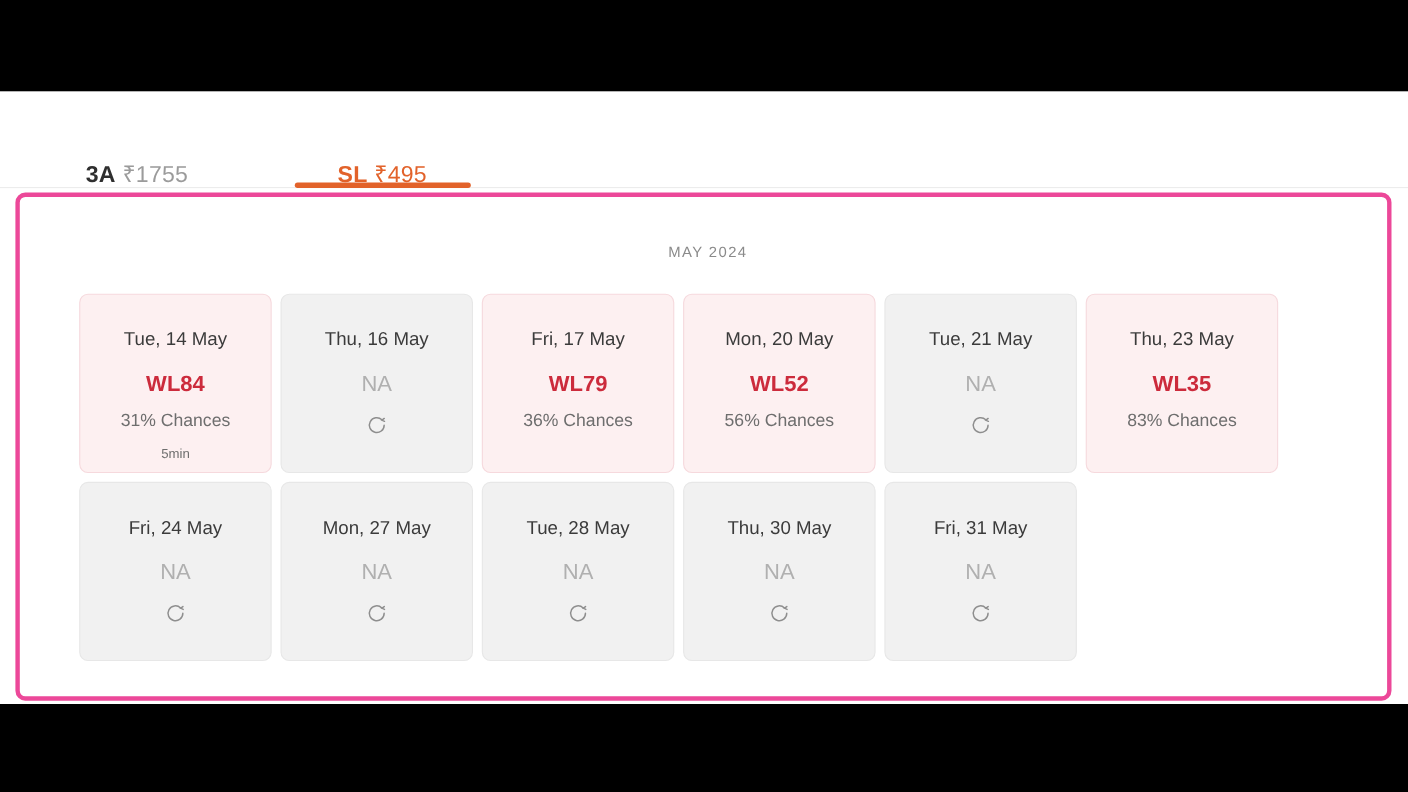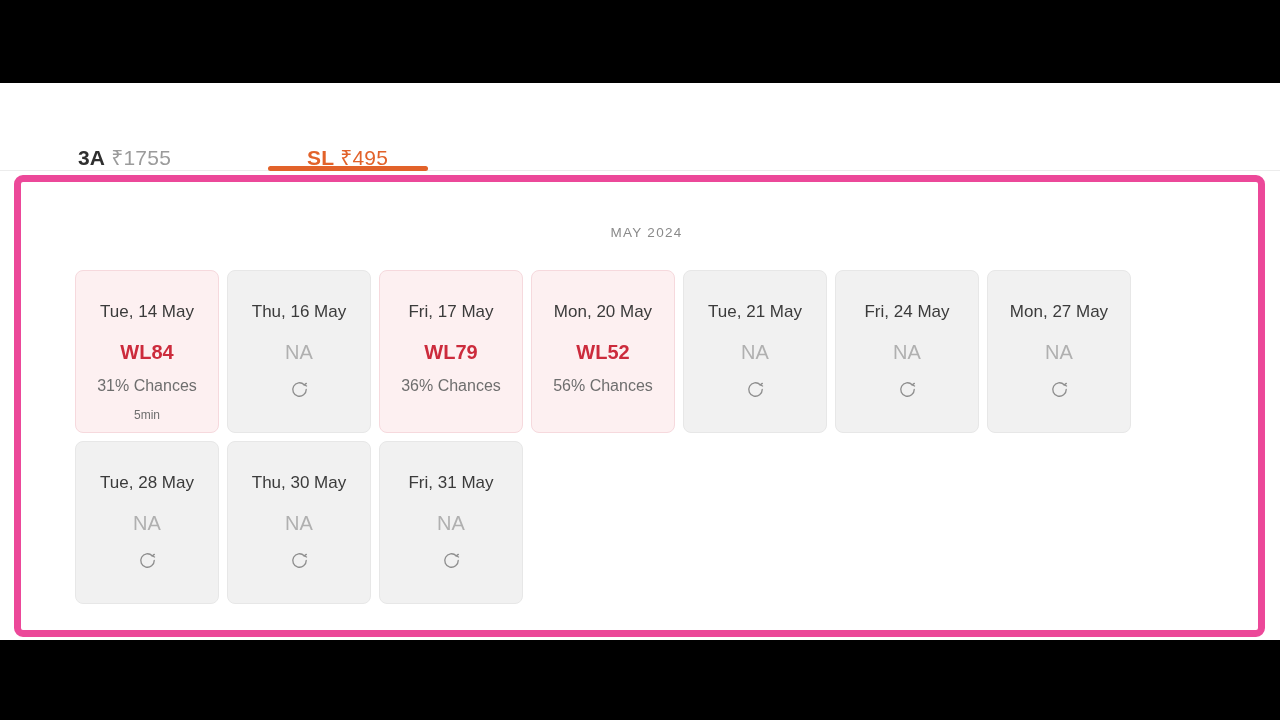--- a/index.html
+++ b/index.html
@@ -98,21 +98,21 @@
   }
 
   
   .panel {
     position: absolute;
     left: 14px;
     top: 92px;
     width: 1251px;
     height: 462px;
     background: #ffffff;
-    border: 7px solid #ec4899;
+    border: 4px solid #ec4899;
     border-radius: 9px;
     box-sizing: border-box;
     overflow: hidden;
   }
 
   .month-label {
     position: absolute;
     top: 43px;
     left: 0;
     width: 1251px;
@@ -127,21 +127,21 @@
     position: absolute;
     left: 54px;
     top: 88px;
     width: 1160px;
     display: flex;
     flex-wrap: wrap;
     gap: 8px;
   }
 
   .day-card {
-    width: 144px;
+    width: 175px;
     height: 163px;
     border-radius: 8px;
     box-sizing: border-box;
     display: flex;
     flex-direction: column;
     align-items: center;
     padding-top: 32px;
     cursor: pointer;
     user-select: none;
   }
@@ -254,20 +254,25 @@
         <div class="day-card na">
           <div class="day-date">Tue, 21 May</div>
           <div class="day-status na-text">NA</div>
           <div class="refresh-wrap">
             <svg width="19" height="19" viewBox="0 0 24 24" fill="none" stroke="#8e8e8e" stroke-width="1.7" stroke-linecap="round">
               <path d="M20.5 12a8.5 8.5 0 1 1-2.6-6.1"></path>
               <path d="M20.6 4.3 L18.0 6.2 L20.9 7.6"></path>
             </svg>
           </div>
         </div>
+        <div class="day-card avail">
+          <div class="day-date">Thu, 23 May</div>
+          <div class="day-status">WL35</div>
+          <div class="day-chance">83% Chances</div>
+        </div>
         <div class="day-card na">
           <div class="day-date">Fri, 24 May</div>
           <div class="day-status na-text">NA</div>
           <div class="refresh-wrap">
             <svg width="19" height="19" viewBox="0 0 24 24" fill="none" stroke="#8e8e8e" stroke-width="1.7" stroke-linecap="round">
               <path d="M20.5 12a8.5 8.5 0 1 1-2.6-6.1"></path>
               <path d="M20.6 4.3 L18.0 6.2 L20.9 7.6"></path>
             </svg>
           </div>
         </div>

